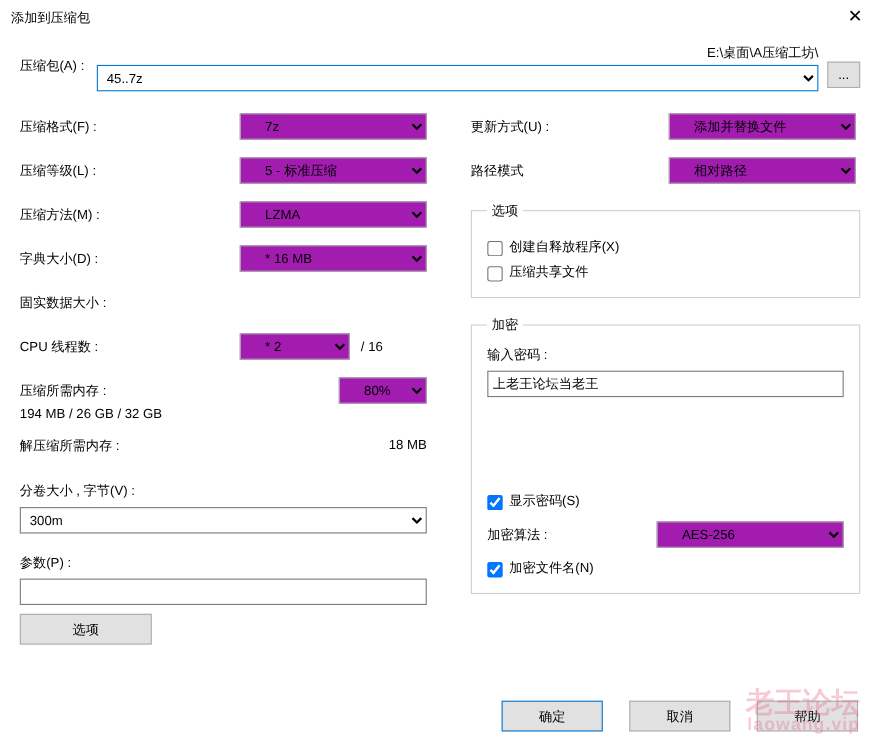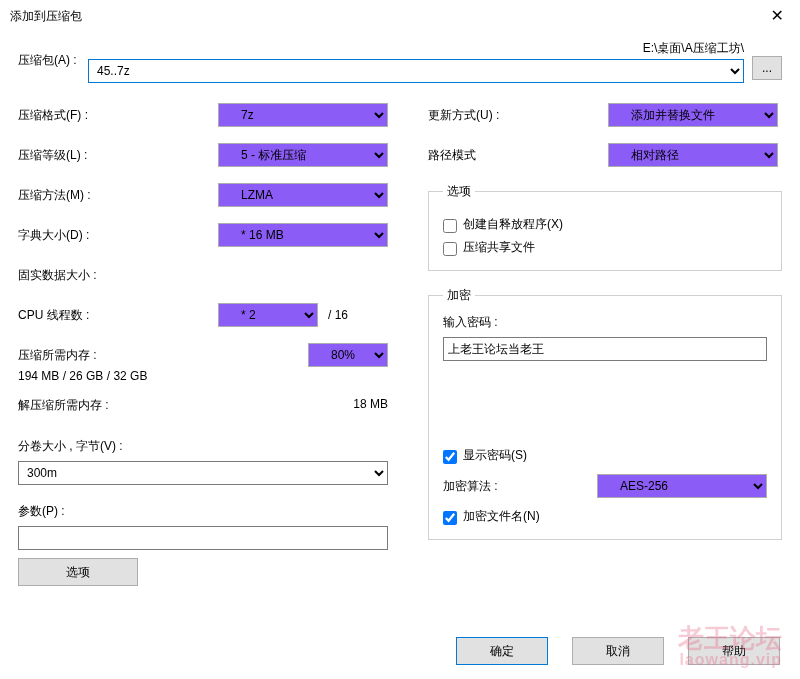--- a/index.html
+++ b/index.html
@@ -69,21 +69,21 @@
     .form-row > label:first-child { width: 200px; }
     .col-right .form-row > label:first-child { width: 180px; }
     select, input[type="text"] {
       font-family: inherit;
       font-size: 12px;
       height: 24px;
       border: 1px solid #7a7a7a;
       background: #fff;
       padding: 2px 4px;
     }
-    select.gray { background: #8b5cf6; border-color:#adadad;padding-left:18px; }
+    select.gray { background: #a21caf; border-color:#adadad;padding-left:18px; }
     .sel-170 { width: 170px; }
     .sel-100 { width: 100px; }
     .sel-80 { width: 80px; }
     .right-val { margin-left: auto; }
     .slash16 { margin-left: 10px; }
     fieldset {
       border: 1px solid #d0d0d0;
       padding: 10px 14px 8px 14px;
       margin-bottom: 16px;
     }

